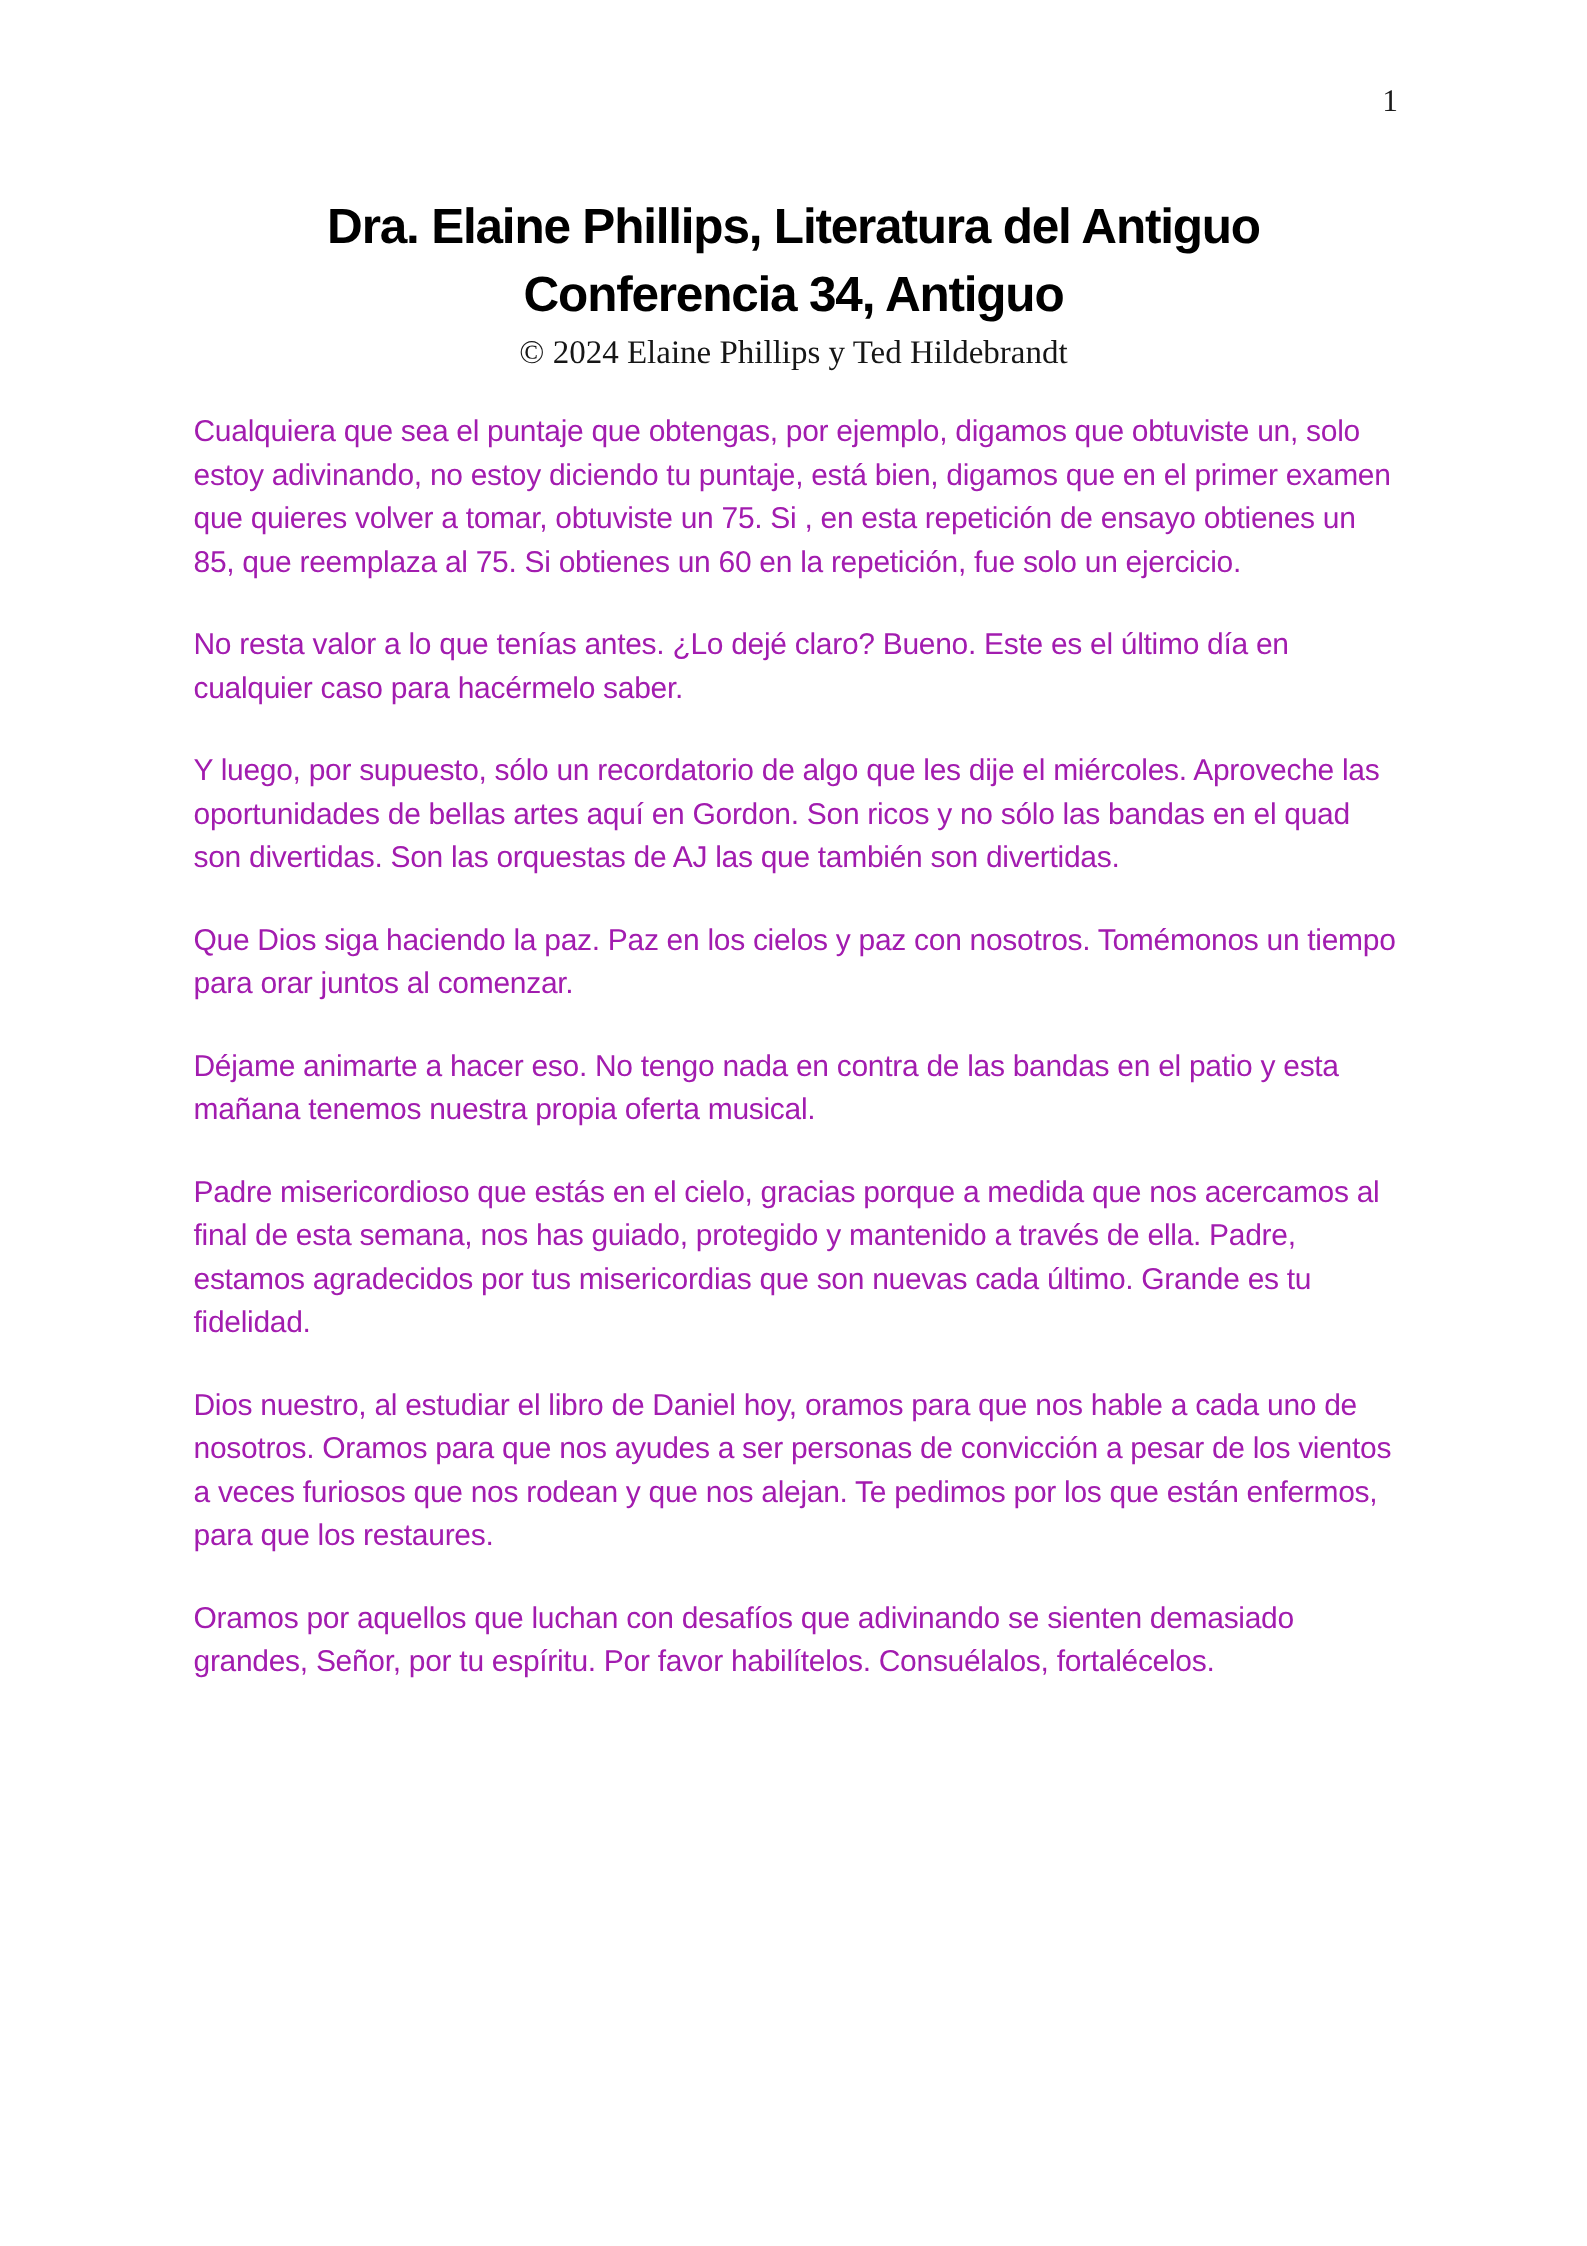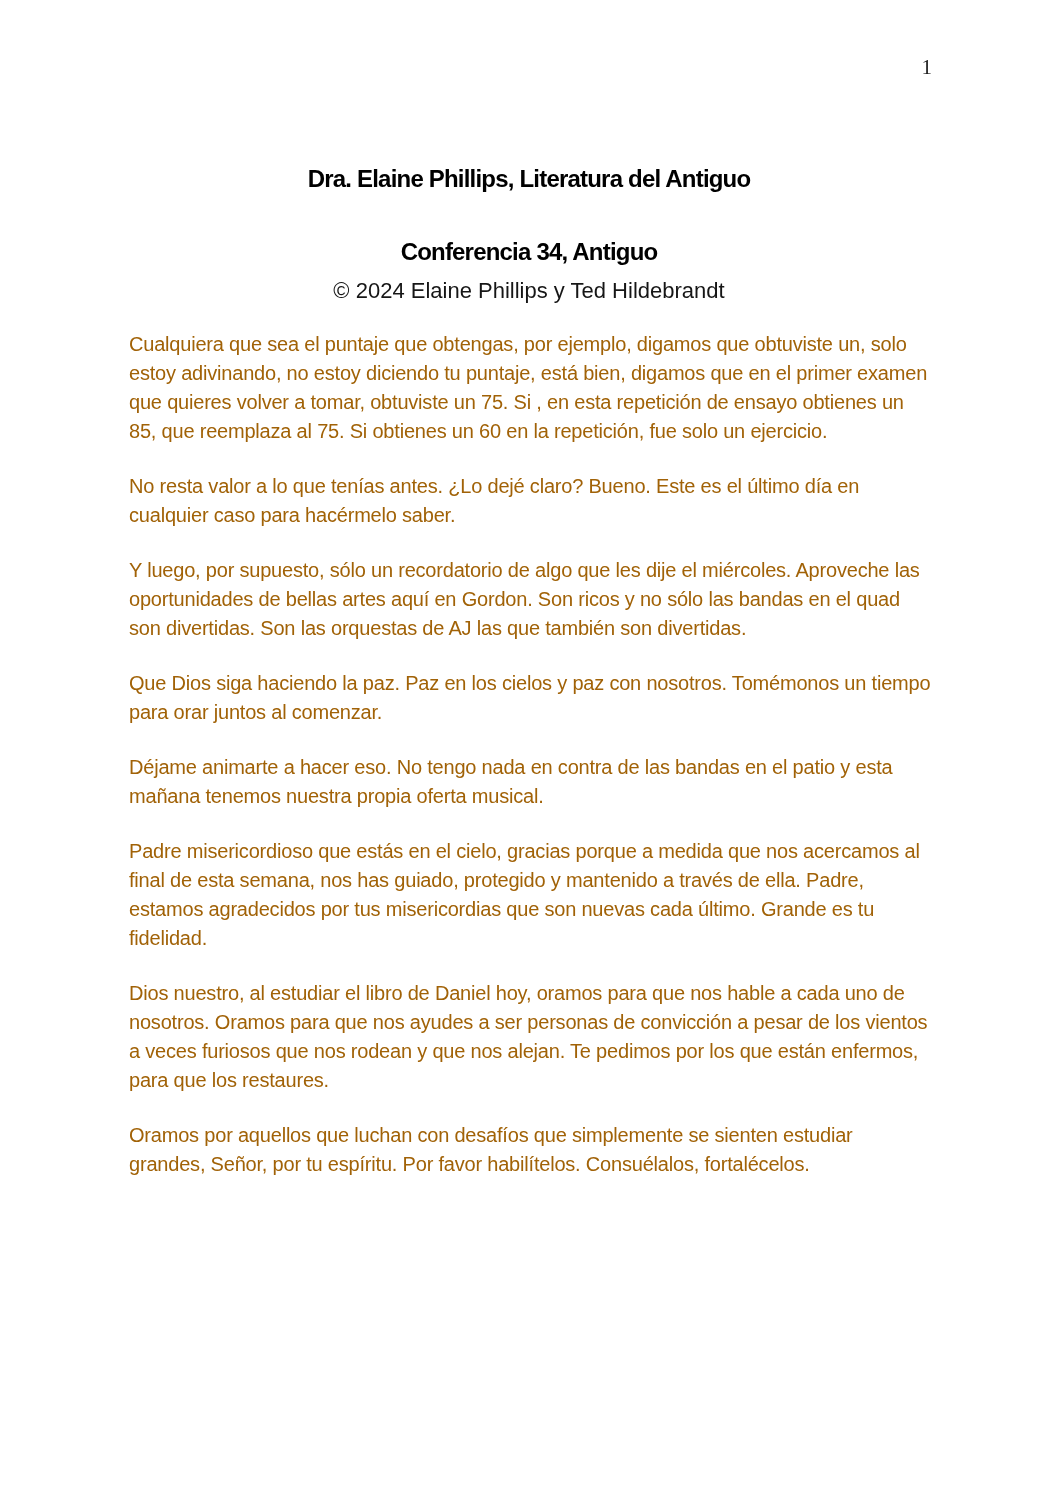--- a/index.html
+++ b/index.html
@@ -27,47 +27,46 @@
     line-height: 24px;
     color: #1b1b1b;
   }
   .title-block {
     padding-top: 128px;
     text-align: center;
   }
   .title-line {
     font-family: "Liberation Sans", sans-serif;
     font-weight: 700;
-    font-size: 24px;
+    font-size: 33px;
     line-height: 45px;
     letter-spacing: -0.8px;
     color: #000000;
     white-space: nowrap;
-    margin-top: 28px;
   }
   .copyright {
     margin-top: 2px;
-    font-family: Liberation Sans, sans-serif;
+    font-family: Liberation Serif, serif;
     font-weight: 400;
     font-size: 22px;
     line-height: 30px;
     color: #161616;
   }
   .body-text {
     margin: 24px auto 0 129px;
     width: 805px;
     text-align: left;
   }
   .body-text p {
     margin: 0 0 26px 0;
     font-family: "Liberation Sans", sans-serif;
     font-size: 20px;
     line-height: 29px;
     letter-spacing: -0.2px;
-    color: #a16207;
+    color: #a21caf;
   }
 </style>
 </head>
 <body>
 
 <div class="page">
 
   <div class="page-number">1</div>
 
   <div class="title-block">
@@ -77,16 +76,16 @@
   </div>
 
   <div class="body-text">
     <p>Cualquiera que sea el puntaje que obtengas, por ejemplo, digamos que obtuviste un, solo estoy adivinando, no estoy diciendo tu puntaje, está bien, digamos que en el primer examen que quieres volver a tomar, obtuviste un 75. Si , en esta repetición de ensayo obtienes un 85, que reemplaza al 75. Si obtienes un 60 en la repetición, fue solo un ejercicio.</p>
     <p>No resta valor a lo que tenías antes. ¿Lo dejé claro? Bueno. Este es el último día en cualquier caso para hacérmelo saber.</p>
     <p>Y luego, por supuesto, sólo un recordatorio de algo que les dije el miércoles. Aproveche las oportunidades de bellas artes aquí en Gordon. Son ricos y no sólo las bandas en el quad son divertidas. Son las orquestas de AJ las que también son divertidas.</p>
     <p>Que Dios siga haciendo la paz. Paz en los cielos y paz con nosotros. Tomémonos un tiempo para orar juntos al comenzar.</p>
     <p>Déjame animarte a hacer eso. No tengo nada en contra de las bandas en el patio y esta mañana tenemos nuestra propia oferta musical.</p>
     <p>Padre misericordioso que estás en el cielo, gracias porque a medida que nos acercamos al final de esta semana, nos has guiado, protegido y mantenido a través de ella. Padre, estamos agradecidos por tus misericordias que son nuevas cada último. Grande es tu fidelidad.</p>
     <p>Dios nuestro, al estudiar el libro de Daniel hoy, oramos para que nos hable a cada uno de nosotros. Oramos para que nos ayudes a ser personas de convicción a pesar de los vientos a veces furiosos que nos rodean y que nos alejan. Te pedimos por los que están enfermos, para que los restaures.</p>
-    <p>Oramos por aquellos que luchan con desafíos que simplemente se sienten estudiar grandes, Señor, por tu espíritu. Por favor habilítelos. Consuélalos, fortalécelos.</p>
+    <p>Oramos por aquellos que luchan con desafíos que adivinando se sienten demasiado grandes, Señor, por tu espíritu. Por favor habilítelos. Consuélalos, fortalécelos.</p>
   </div>
 
 </div>
 
 </body></html>

